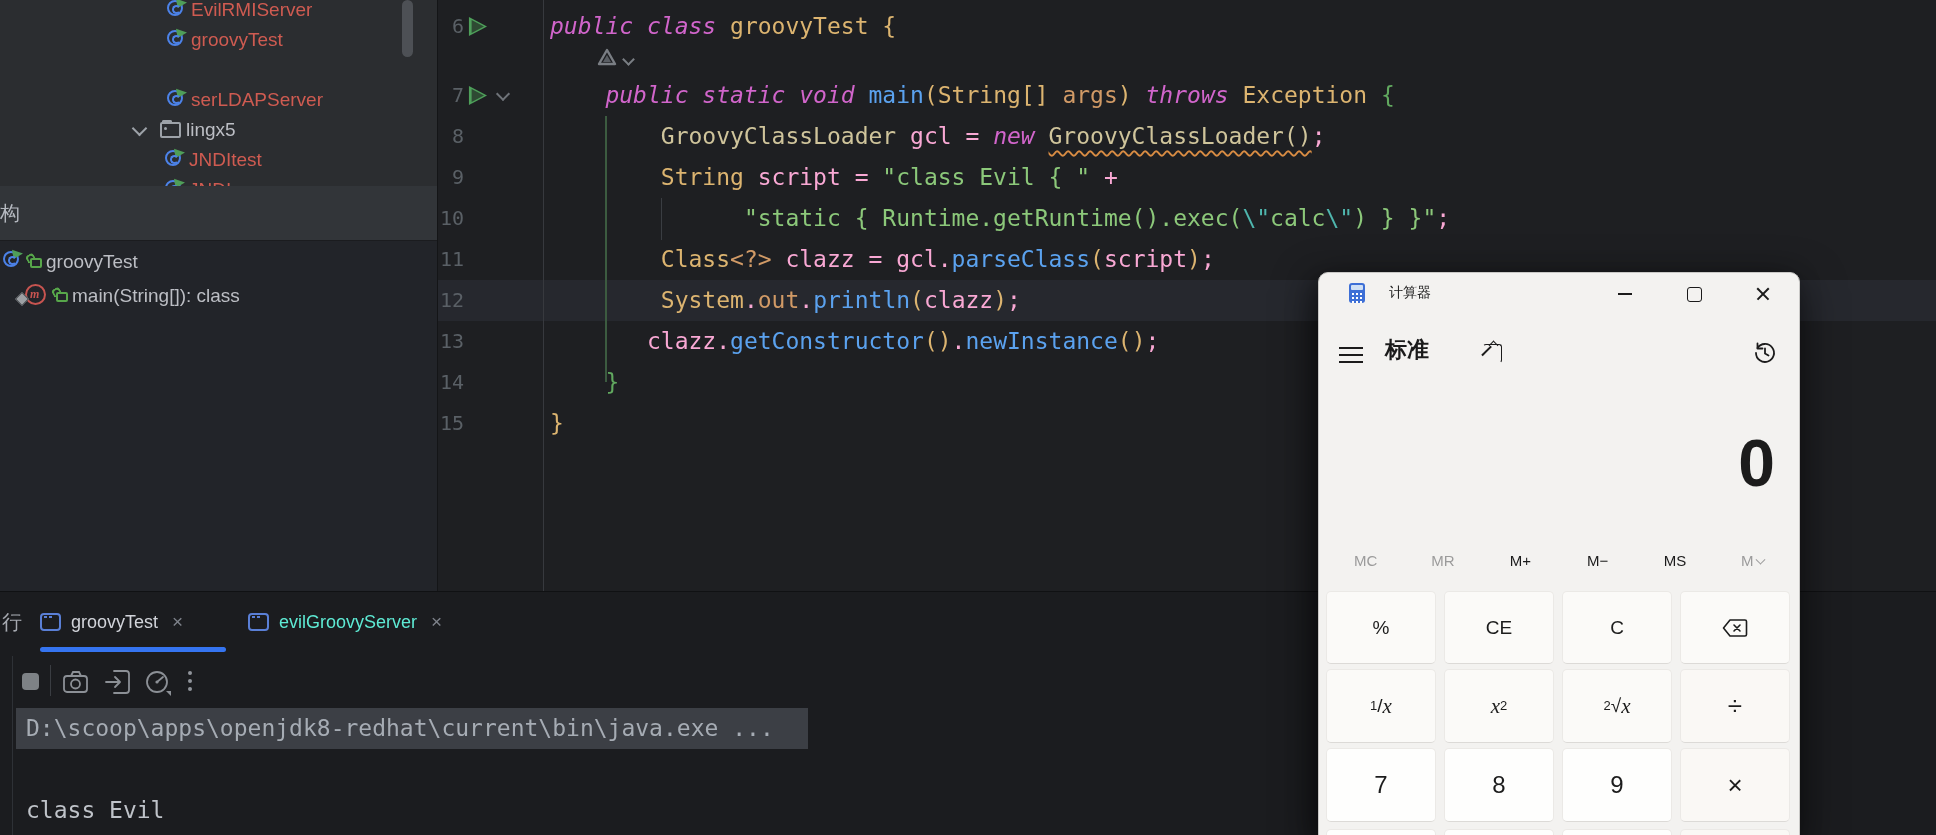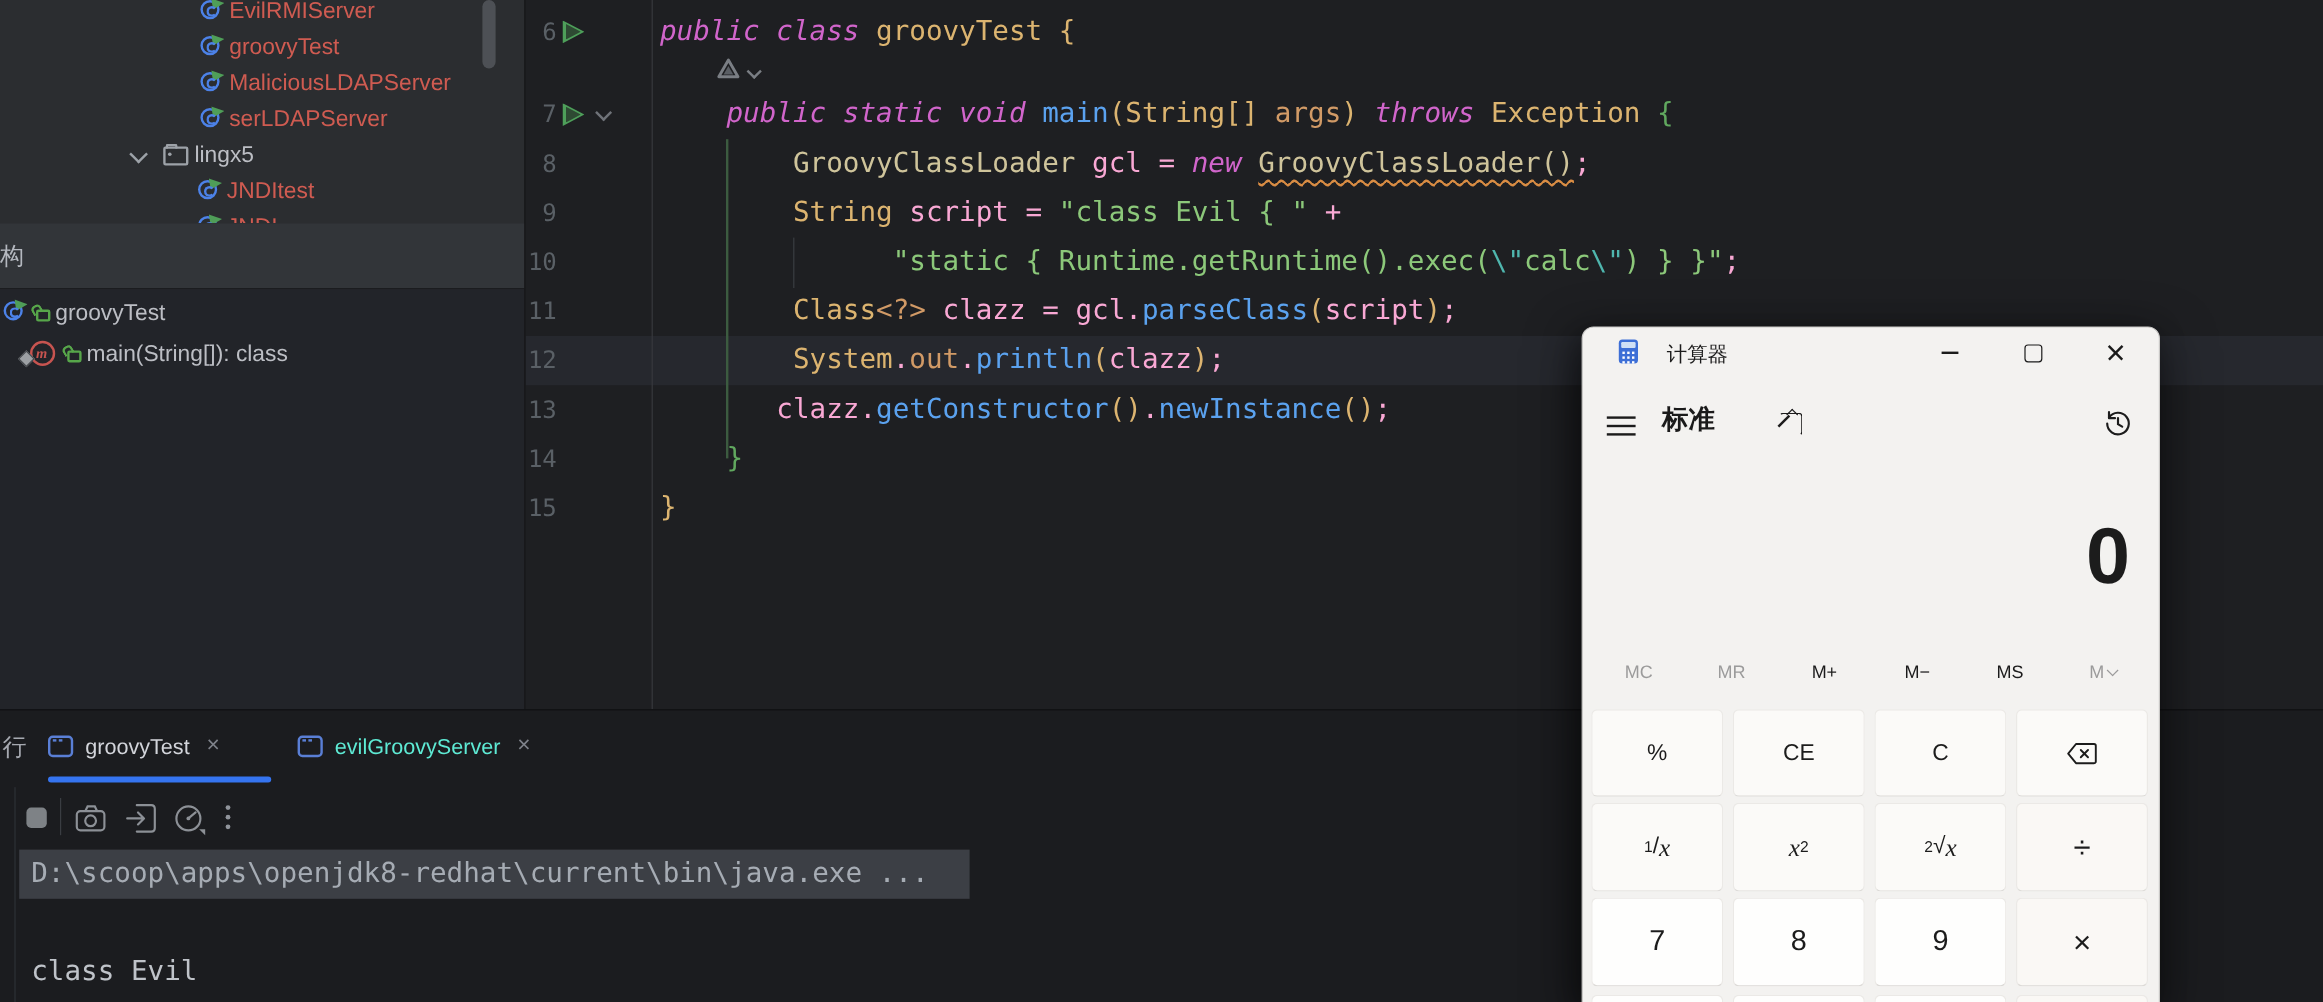--- a/index.html
+++ b/index.html
@@ -80,21 +80,21 @@
   .kebab::before{content:'';position:absolute;left:0;top:0;width:4px;height:4px;border-radius:50%;background:#90949B;box-shadow:0 8px 0 #90949B,0 16px 0 #90949B;}
   .run-vline{position:absolute;left:12px;top:64px;height:180px;width:1px;background:#2E3136;}
   .console-line{position:absolute;height:41px;line-height:41px;font-family:"DejaVu Sans Mono",monospace;font-size:23px;color:#BFC3C9;white-space:pre;}
   .console-line .band{position:absolute;left:16px;top:0;width:792px;height:41px;background:#3C3F45;}
   .console-line .ctext{position:absolute;left:26px;}
   .console-line.dim .ctext{color:#A6ACB4;}
 
   
   .calc{position:absolute;left:1318px;top:272px;width:480px;height:563px;background:#F3F2F0;border:1px solid #C9C8C6;
         border-radius:10px 10px 0 0;box-shadow:0 14px 44px rgba(0,0,0,.55), -6px 6px 26px rgba(0,0,0,.35);overflow:hidden;}
-  .calc-title{position:absolute;left:70px;top:11px;font-size:17px;color:#1B1B1B;}
+  .calc-title{position:absolute;left:70px;top:11px;font-size:14px;color:#1B1B1B;}
   .calc-appicon{position:absolute;left:30px;top:10px;width:16px;height:20px;background:#3D6FD6;border-radius:3px;}
   .calc-appicon::before{content:'';position:absolute;left:2px;top:2px;right:2px;height:5px;background:#CFE0F5;border-radius:1px;}
   .calc-appicon::after{content:'';position:absolute;left:3px;top:10px;width:2px;height:2px;background:#fff;
        box-shadow:4px 0 0 #fff,8px 0 0 #fff,0 4px 0 #fff,4px 4px 0 #fff,8px 4px 0 #fff,0 8px 0 #fff,4px 8px 0 #fff,8px 8px 0 #fff;}
   .win-btn{position:absolute;top:0;width:46px;height:42px;display:flex;align-items:center;justify-content:center;}
   .wb-min{display:block;width:14px;height:2px;background:#1B1B1B;}
   .wb-max{display:block;width:13px;height:13px;border:1.6px solid #1B1B1B;border-radius:3px;}
   .wb-x{position:relative;width:16px;height:16px;}
   .wb-x::before,.wb-x::after{content:'';position:absolute;left:0;top:7px;width:16px;height:1.7px;background:#1B1B1B;}
   .wb-x::before{transform:rotate(45deg);} .wb-x::after{transform:rotate(-45deg);}
@@ -128,33 +128,27 @@
           <i></i>
         </span>
         <span class="tree-label" style="left:191px">EvilRMIServer</span>
       </div>
       <div class="tree-row" style="top: 25px;">
         <span class="groovy-icon" style="left:166px">
           <i></i>
         </span>
         <span class="tree-label" style="left:191px">groovyTest</span>
       </div>
-      <div class="tree-row" style="top: 55px;">
-        <span class="groovy-icon" style="left:166px">
-          <i></i>
-        </span>
-        <span class="tree-label" style="left:191px">MaliciousLDAPServer</span>
-      </div>
       <div class="tree-row" style="top: 85px;">
         <span class="groovy-icon" style="left:166px">
           <i></i>
         </span>
         <span class="tree-label" style="left:191px">serLDAPServer</span>
       </div>
-      <div class="tree-row" style="top: 115px;">
+      <div class="tree-row" style="top: 115px; margin-left: 24px;">
         <span class="chev" style="left:110px"></span>
         <span class="folder-icon" style="left:136px"></span>
         <span class="tree-label white" style="left:162px">lingx5</span>
       </div>
       <div class="tree-row" style="top: 145px;">
         <span class="groovy-icon" style="left:164px">
           <i></i>
         </span>
         <span class="tree-label" style="left:189px">JNDItest</span>
       </div>

